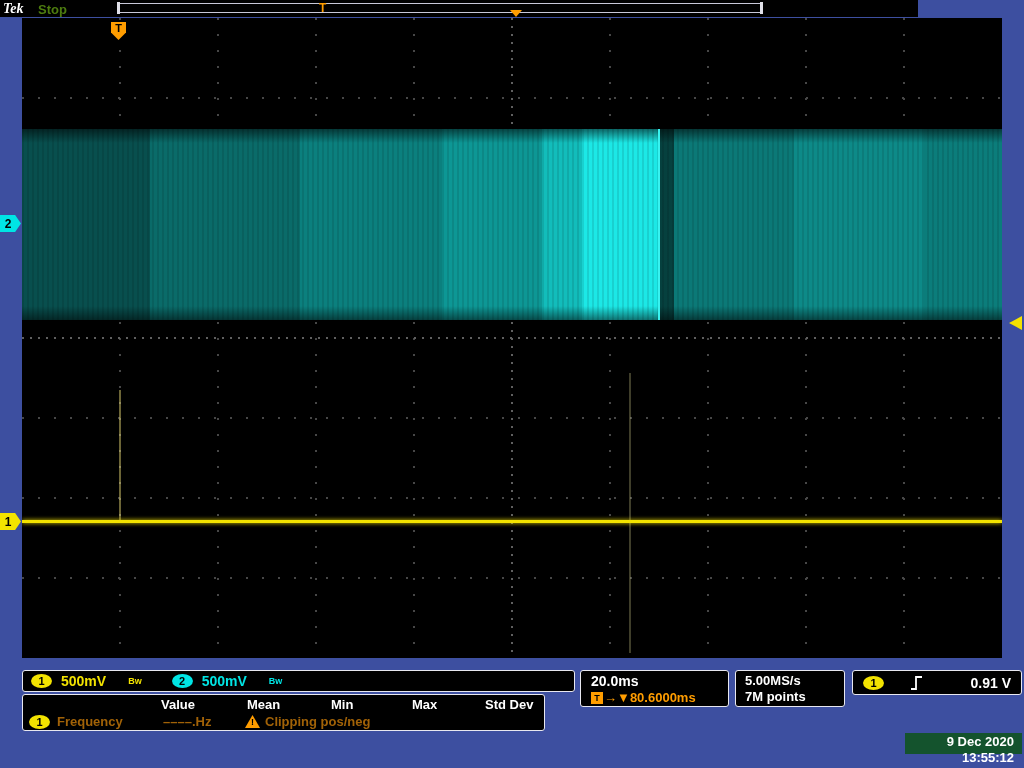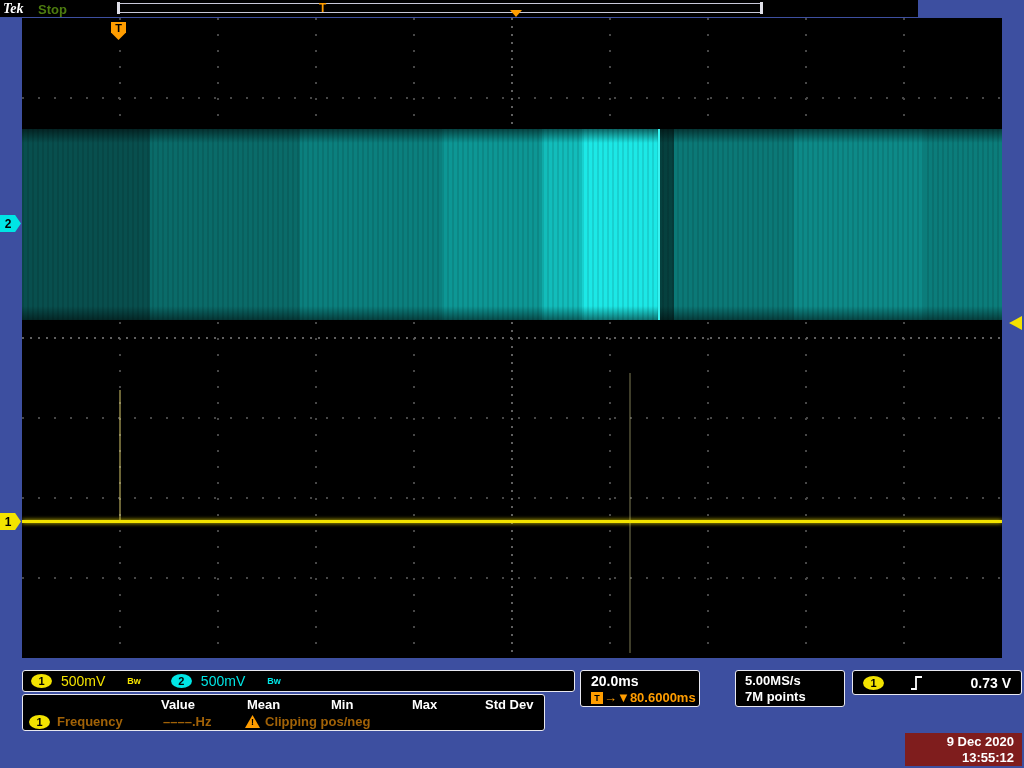--- a/index.html
+++ b/index.html
@@ -32,42 +32,42 @@
   .chmark.c2{top:215px;background:#00e5e5}
   .chmark.c1{top:513px;background:#f3e300}
   .tflag{position:absolute;left:111px;top:22px;width:15px;height:18px;background:#ff9d00;color:#000;font-weight:bold;font-size:11px;line-height:13px;text-align:center;clip-path:polygon(0 0,100% 0,100% 58%,50% 100%,0 58%);z-index:8}
   .tlevel{position:absolute;left:1009px;top:316px;width:0;height:0;border-top:7px solid transparent;border-bottom:7px solid transparent;border-right:13px solid #f3e300;z-index:8}
 
   .box{position:absolute;background:#000;border:1px solid #e8e8f0;border-radius:3px;color:#fff}
   .chbar{left:22px;top:670px;width:553px;height:22px;display:flex;align-items:center;padding:0 8px}
   .badge{display:inline-flex;align-items:center;justify-content:center;min-width:21px;height:14px;border-radius:50%;color:#000;font-weight:bold;font-size:11px}
   .badge.y{background:#f3e300}
   .badge.c{background:#00e5e5}
-  .scale{font-weight:normal;font-size:14px;margin-left:9px}
+  .scale{font-weight:bold;font-size:14px;margin-left:9px}
   .c1txt{color:#f3e300}.c2txt{color:#00e5e5}
   .bw{font-weight:bold;font-size:9px;margin-left:22px}
 
   .meastable{left:22px;top:694px;width:523px;height:37px}
   .mhead{position:absolute;top:2px;font-weight:bold;font-size:13px;color:#fff}
   .mrow{position:absolute;top:19px;font-weight:bold;font-size:13px;color:#a16207}
   .warn{display:inline-flex;align-items:flex-end;justify-content:center;width:15px;height:13px;background:#ff9d00;color:#000;font-weight:bold;font-size:9px;clip-path:polygon(50% 0,100% 100%,0 100%);padding-bottom:1px}
   .warn i{font-style:normal}
 
-  .hbox{left:580px;top:670px;width:120px;height:37px;padding:2px 0 0 10px}
+  .hbox{left:580px;top:670px;width:149px;height:37px;padding:2px 0 0 10px}
   .hline1{font-weight:bold;font-size:14px;color:#fff}
   .hline2{display:flex;align-items:center;margin-top:1px;color:#ff9d00;font-weight:bold;font-size:13px}
   .tchip{display:inline-flex;align-items:center;justify-content:center;width:12px;height:12px;background:#ff9d00;color:#000;font-weight:bold;font-size:9px;margin-right:1px}
 
   .abox{left:735px;top:670px;width:110px;height:37px;padding:2px 0 0 9px;font-weight:bold;font-size:13px;line-height:16px}
 
   .tbox{left:852px;top:670px;width:170px;height:25px;display:flex;align-items:center;padding:0 10px}
   .slope{margin-left:26px;display:inline-flex}
   .tlevelval{margin-left:auto;font-weight:bold;font-size:14px}
 
-  .dtbox{position:absolute;left:905px;top:733px;width:117px;height:33px;background:#7f1d1d;color:#fff;font-weight:bold;font-size:13px;text-align:right;padding:1px 8px 0 0;line-height:16px}
+  .dtbox{position:absolute;left:905px;top:733px;width:117px;height:21px;background:#14532d;color:#fff;font-weight:bold;font-size:13px;text-align:right;padding:1px 8px 0 0;line-height:16px}
 </style>
 </head>
 <body>
 
 <div class="topbar">
   <span class="tek-logo">Tek</span>
   <span class="acq-status">Stop</span>
   <div class="recview">
     <span class="rv-bracket l"></span>
     <span class="rv-bracket r"></span>
@@ -158,19 +158,19 @@
   <div>7M points</div>
 </div>
 
 <div class="box tbox">
   <span class="badge y">1</span>
   <span class="slope">
     <svg width="13" height="15" viewBox="0 0 13 15">
         <path d="M1 14 H6 V2 H12" fill="none" stroke="#ffffff" stroke-width="1.8"></path>
       </svg>
   </span>
-  <span class="tlevelval">0.73 V</span>
+  <span class="tlevelval">0.91 V</span>
 </div>
 
 <div class="dtbox">
   <div>9 Dec 2020</div>
   <div>13:55:12</div>
 </div>
 
 </body></html>

